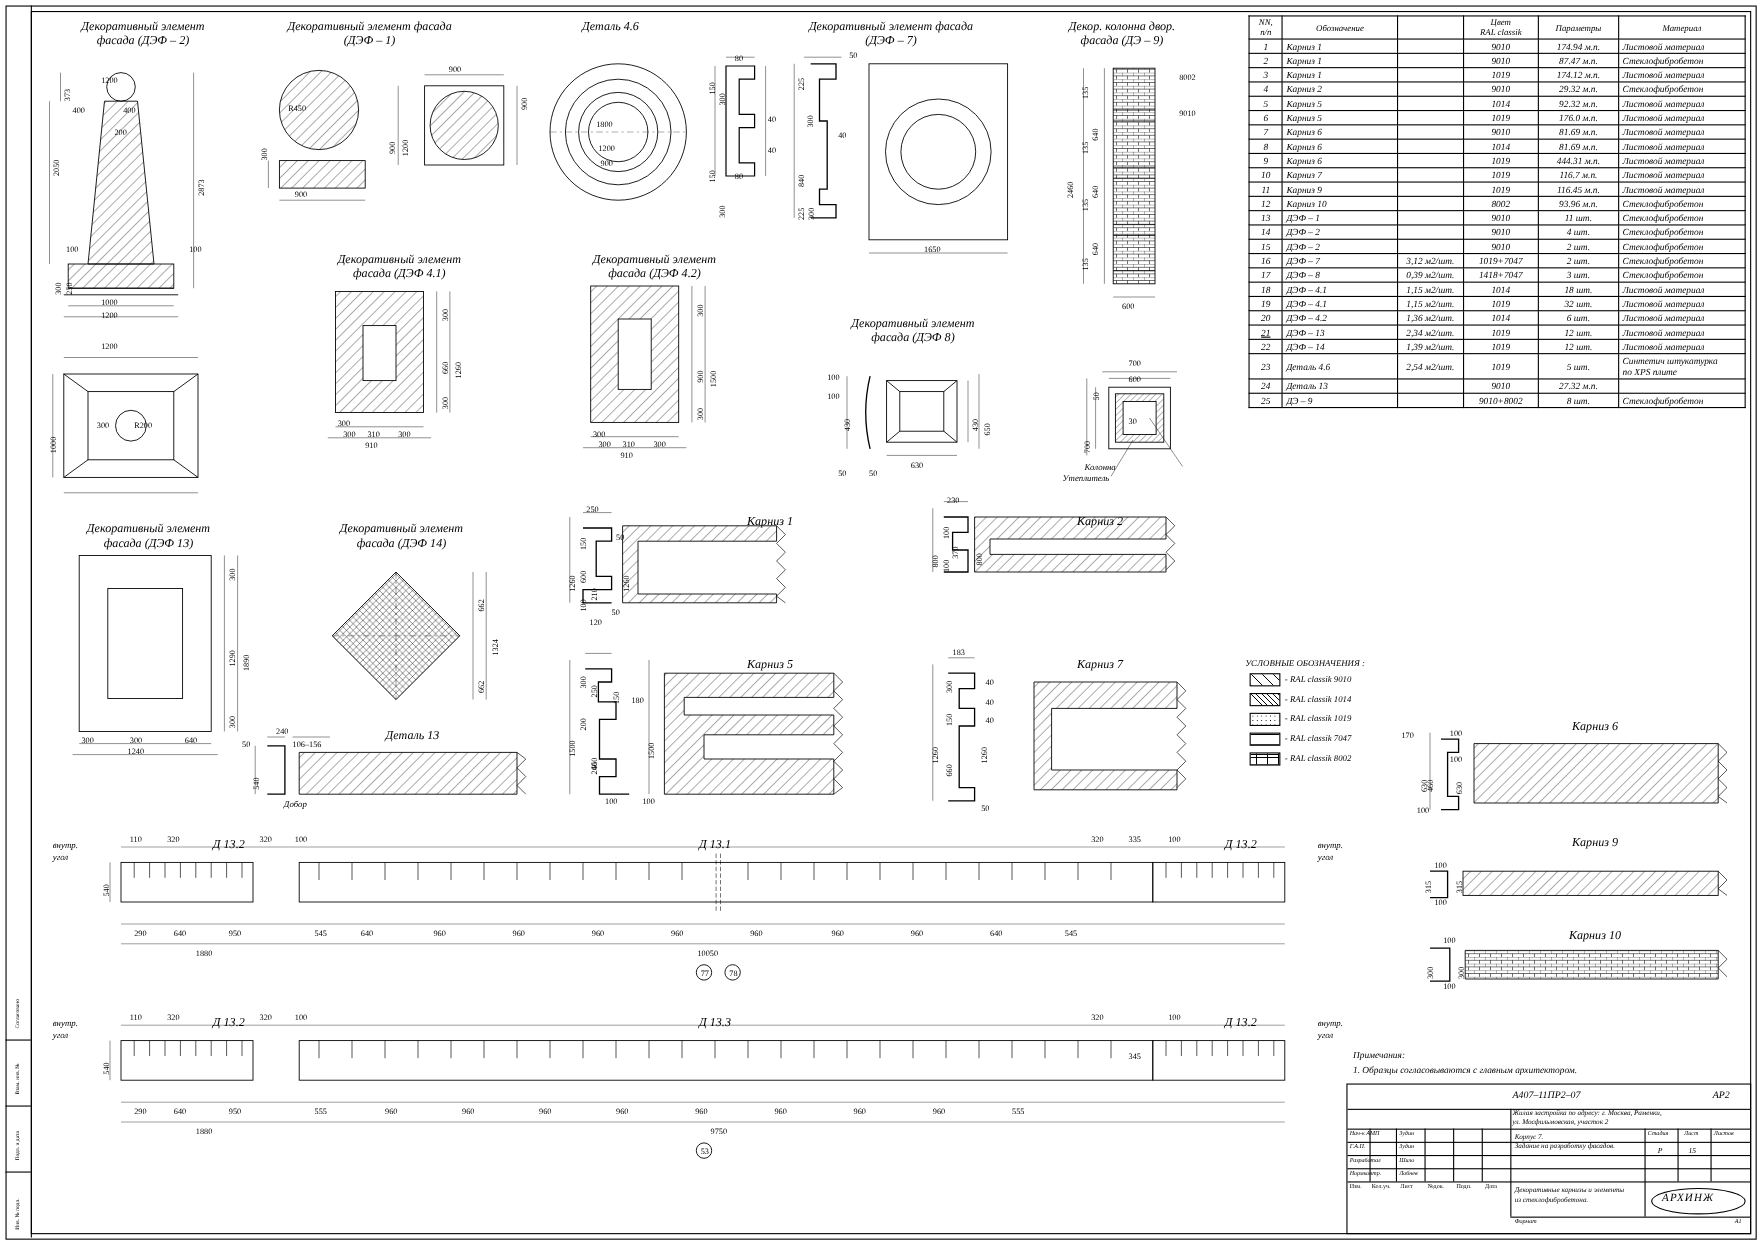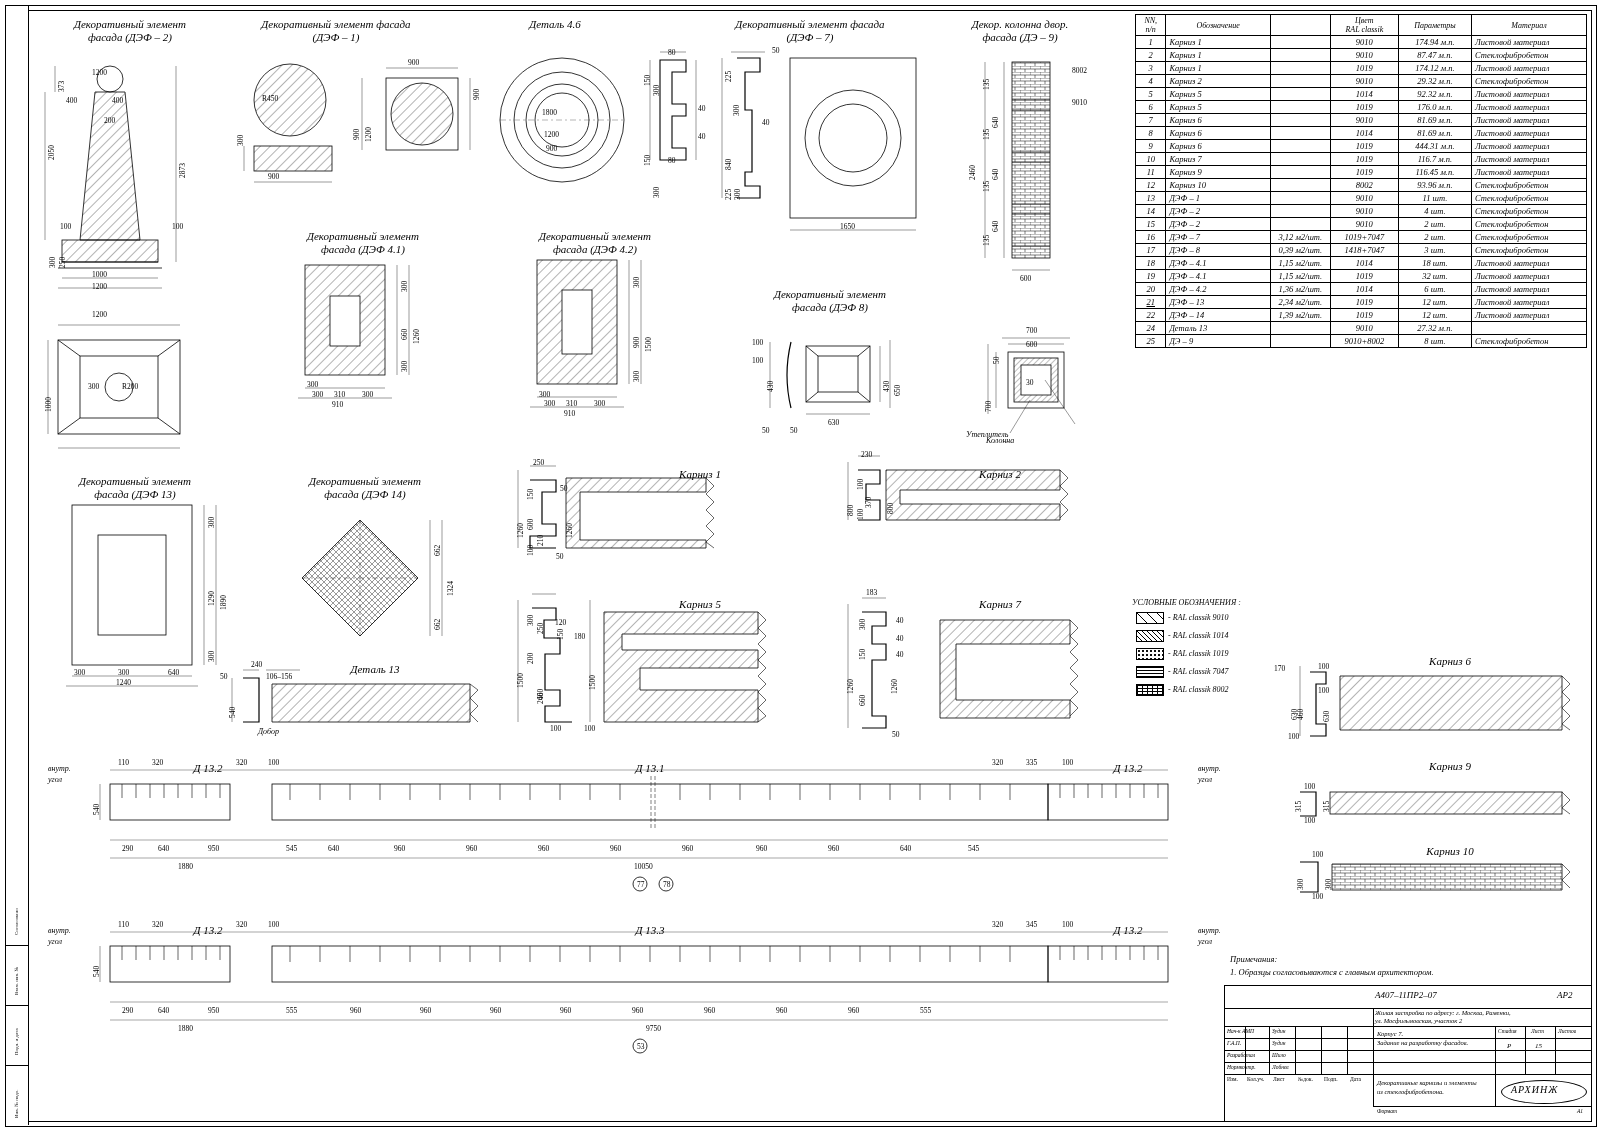--- a/index.html
+++ b/index.html
@@ -430,21 +430,21 @@
   <div class="dimv" style="left:982px;top:192px;">135</div>
   <div class="dimv" style="left:991px;top:232px;">640</div>
   <div class="dimv" style="left:982px;top:246px;">135</div>
   <div class="dimv" style="left:968px;top:180px;">2460</div>
   <div class="dim" style="left:1020px;top:274px;">600</div>
   <div class="dim" style="left:1026px;top:326px;">700</div>
   <div class="dim" style="left:1026px;top:340px;">600</div>
   <div class="dimv" style="left:984px;top:412px;">700</div>
   <div class="dimv" style="left:992px;top:364px;">50</div>
   <div class="dim" style="left:1026px;top:378px;">30</div>
-  <div class="lbl" style="left:986px;top:436px;font-family:Liberation Serif, serif;">Колонна</div>
+  <div class="lbl" style="left:986px;top:420px;font-family:Liberation Serif, serif;">Колонна</div>
   <div class="lbl" style="left:966px;top:430px;">Утеплитель</div>
 
   <div class="dimv" style="left:400px;top:292px;">300</div>
   <div class="dimv" style="left:400px;top:372px;">300</div>
   <div class="dimv" style="left:400px;top:340px;">660</div>
   <div class="dimv" style="left:412px;top:344px;">1260</div>
   <div class="dim" style="left:307px;top:380px;">300</div>
   <div class="dim" style="left:312px;top:390px;">300</div>
   <div class="dim" style="left:334px;top:390px;">310</div>
   <div class="dim" style="left:362px;top:390px;">300</div>
@@ -498,21 +498,21 @@
   <div class="dimv" style="left:565px;top:538px;">1260</div>
   <div class="dim" style="left:556px;top:552px;">50</div>
 
   <div class="dim" style="left:861px;top:450px;">230</div>
   <div class="dimv" style="left:846px;top:516px;">800</div>
   <div class="dimv" style="left:856px;top:490px;">100</div>
   <div class="dimv" style="left:864px;top:508px;">370</div>
   <div class="dimv" style="left:856px;top:520px;">100</div>
   <div class="dimv" style="left:886px;top:514px;">800</div>
 
-  <div class="dim" style="left:536px;top:618px;margin-left:19px;">120</div>
+  <div class="dim" style="left:536px;top:561px;">120</div>
   <div class="dimv" style="left:526px;top:626px;">300</div>
   <div class="dimv" style="left:536px;top:634px;">250</div>
   <div class="dimv" style="left:526px;top:664px;">200</div>
   <div class="dimv" style="left:556px;top:640px;">150</div>
   <div class="dim" style="left:574px;top:632px;">180</div>
   <div class="dimv" style="left:516px;top:688px;">1500</div>
   <div class="dimv" style="left:536px;top:700px;">660</div>
   <div class="dimv" style="left:588px;top:690px;">1500</div>
   <div class="dimv" style="left:536px;top:704px;">240</div>
   <div class="dim" style="left:550px;top:724px;">100</div>
@@ -590,21 +590,21 @@
   <div class="dim" style="left:178px;top:862px;">1880</div>
   <div class="dim" style="left:634px;top:862px;">10050</div>
   <div class="dim" style="left:637px;top:880px;">77</div>
   <div class="dim" style="left:663px;top:880px;">78</div>
 
   <div class="dim" style="left:118px;top:920px;">110</div>
   <div class="dim" style="left:152px;top:920px;">320</div>
   <div class="dim" style="left:236px;top:920px;">320</div>
   <div class="dim" style="left:268px;top:920px;">100</div>
   <div class="dim" style="left:992px;top:920px;">320</div>
-  <div class="dim" style="left:1026px;top:920px;">345</div>
+  <div class="dim" style="left:1026px;top:956px;">345</div>
   <div class="dim" style="left:1062px;top:920px;">100</div>
 
   <div class="dim" style="left:122px;top:1006px;">290</div>
   <div class="dim" style="left:158px;top:1006px;">640</div>
   <div class="dim" style="left:208px;top:1006px;">950</div>
   <div class="dim" style="left:286px;top:1006px;">555</div>
   <div class="dim" style="left:350px;top:1006px;">960</div>
   <div class="dim" style="left:420px;top:1006px;">960</div>
   <div class="dim" style="left:490px;top:1006px;">960</div>
   <div class="dim" style="left:560px;top:1006px;">960</div>
@@ -800,20 +800,29 @@
           <td class="c" style="white-space: pre-line;">12 шт.</td>
           <td style="white-space: pre-line;">Листовой материал</td>
         </tr>
         <tr>
           <td class="c" style="white-space: pre-line;">22</td>
           <td style="white-space: pre-line;">ДЭФ – 14</td>
           <td class="c" style="white-space: pre-line;">1,39 м2/шт.</td>
           <td class="c" style="white-space: pre-line;">1019</td>
           <td class="c" style="white-space: pre-line;">12 шт.</td>
           <td style="white-space: pre-line;">Листовой материал</td>
+        </tr>
+        <tr>
+          <td class="c" style="white-space: pre-line;">23</td>
+          <td style="white-space: pre-line;">Деталь 4.6</td>
+          <td class="c" style="white-space: pre-line;">2,54 м2/шт.</td>
+          <td class="c" style="white-space: pre-line;">1019</td>
+          <td class="c" style="white-space: pre-line;">5 шт.</td>
+          <td style="white-space: pre-line;">Синтетич штукатурка
+по XPS плите</td>
         </tr>
         <tr>
           <td class="c" style="white-space: pre-line;">24</td>
           <td style="white-space: pre-line;">Деталь 13</td>
           <td class="c" style="white-space: pre-line;"></td>
           <td class="c" style="white-space: pre-line;">9010</td>
           <td class="c" style="white-space: pre-line;">27.32 м.п.</td>
           <td style="white-space: pre-line;"></td>
         </tr>
         <tr>

